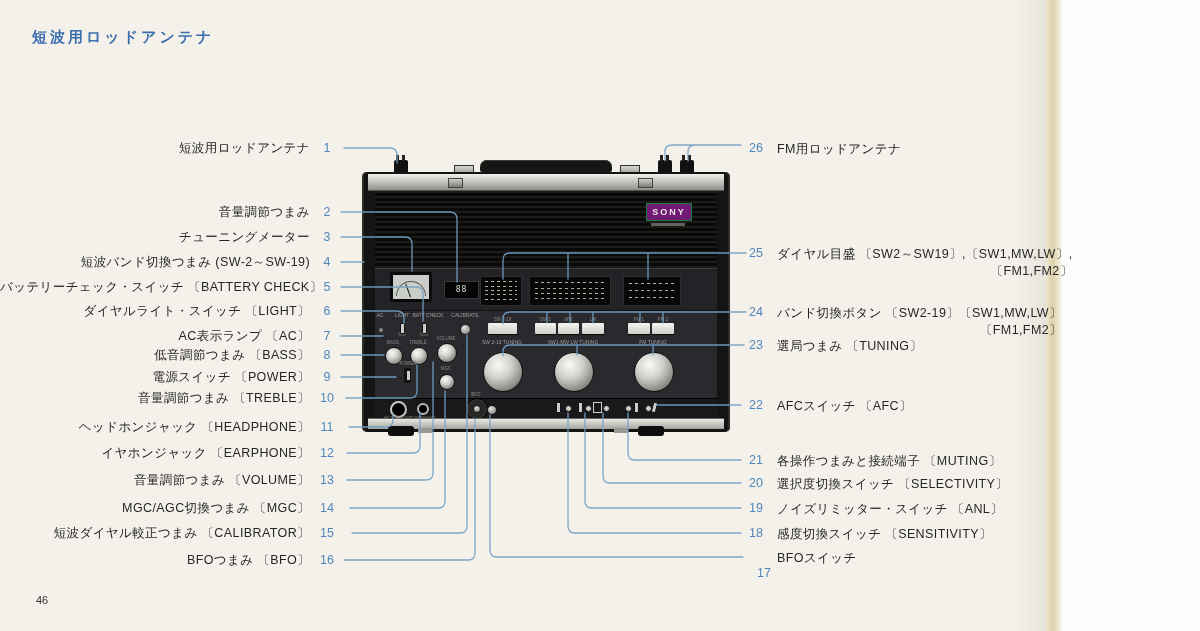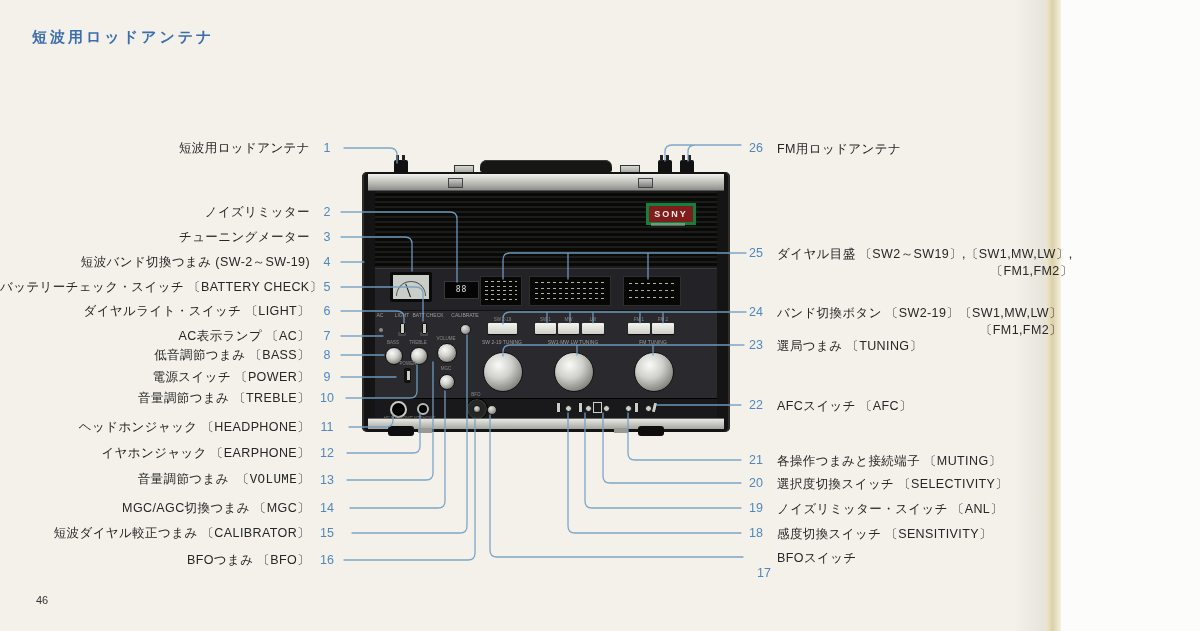--- a/index.html
+++ b/index.html
@@ -35,21 +35,21 @@
        border:1px solid #333;}
   .ant-mount{top:0;width:14px;height:15px;background:#111;border-radius:2px;}
   .ant-mount i{position:absolute;top:-5px;width:3px;height:6px;background:#222;}
   .body{left:0;top:12px;width:368px;height:260px;background:#141414;border-radius:5px;
        box-shadow:inset 2px 0 0 #2e2e2a, inset -2px 0 0 #2e2e2a;}
   .chrome-top{left:6px;top:14px;width:356px;height:16px;
        background:linear-gradient(#f0f0ec,#b9b9b4 60%,#8e8e8a);border-bottom:1px solid #555;}
   .latch{top:18px;width:13px;height:8px;background:linear-gradient(#cfcfca,#7c7c78);border:1px solid #444;}
   .grille{left:13px;top:31px;width:342px;height:77px;background:#0d0d0c;
        background-image:repeating-linear-gradient(180deg,#1c1c1a 0 2px,#090908 2px 5px);}
-  .sony-plate{left:284px;top:43px;width:44px;height:16px;border:3px solid #15803d;background:#7f1d1d;
+  .sony-plate{left:284px;top:43px;width:44px;height:16px;border:1px solid #15803d;background:#701a75;
        color:#eceae6;font-size:9px;font-weight:bold;letter-spacing:2px;text-align:center;line-height:16px;}
   .sony-sub{left:289px;top:63px;width:34px;height:3px;background:rgba(190,190,178,.5);}
   .dial-panel{left:13px;top:108px;width:342px;height:42px;background:#232327;border-top:1px solid #3c3c40;}
   .meter{left:28px;top:112px;width:42px;height:30px;background:#0a0a0a;border-radius:2px;}
   .meter .face{left:3px;top:3px;width:36px;height:24px;background:#c9cec8;overflow:hidden;}
   .meter .arc{left:3px;top:6px;width:28px;height:14px;border:1px solid #555;border-bottom:none;
        border-radius:15px 15px 0 0;}
   .meter .needle{left:17px;bottom:2px;width:1px;height:14px;background:#1a1a1a;
        transform:rotate(-20deg);transform-origin:bottom center;}
   .band-window{left:82px;top:121px;width:33px;height:16px;background:#050505;border:1px solid #38383a;
@@ -245,21 +245,21 @@
   <path d="M741 460 H635 Q628 460 628 453 V413"></path>
   <path d="M741 405 H657"></path>
   <path d="M744 345 H510 Q503 345 503 352 V356 M577 345 V355 M653 345 V355"></path>
   <path d="M746 312 H510 Q503 312 503 319 V324 M547 312 V323 M570 312 V323 M593 312 V323 M640 312 V323 M663 312 V323"></path>
   <path d="M746 253 H510 Q503 253 503 260 V279 M568 253 V279 M648 253 V279"></path>
   <path d="M741 145 H672 Q665 145 665 152 V161 M741 145 H695 Q688 145 688 152 V161"></path>
 </svg>
 
 <div class="clabel left" style="top: 141px;">短波用ロッドアンテナ</div>
 <div class="cnum left" style="top: 141px;">1</div>
-<div class="clabel left" style="top: 205px;">ノイズリミッター</div>
+<div class="clabel left" style="top: 205px;">音量調節つまみ</div>
 <div class="cnum left" style="top: 205px;">2</div>
 <div class="clabel left" style="top: 230px;">チューニングメーター</div>
 <div class="cnum left" style="top: 230px;">3</div>
 <div class="clabel left" style="top: 255px;">短波バンド切換つまみ (SW-2～SW-19)</div>
 <div class="cnum left" style="top: 255px;">4</div>
 <div class="clabel left" style="top: 280px;">バッテリーチェック・スイッチ 〔BATTERY CHECK〕</div>
 <div class="cnum left" style="top: 280px;">5</div>
 <div class="clabel left" style="top: 304px;">ダイヤルライト・スイッチ 〔LIGHT〕</div>
 <div class="cnum left" style="top: 304px;">6</div>
 <div class="clabel left" style="top: 329px;">AC表示ランプ 〔AC〕</div>
@@ -267,21 +267,21 @@
 <div class="clabel left" style="top: 348px;">低音調節つまみ 〔BASS〕</div>
 <div class="cnum left" style="top: 348px;">8</div>
 <div class="clabel left" style="top: 370px;">電源スイッチ 〔POWER〕</div>
 <div class="cnum left" style="top: 370px;">9</div>
 <div class="clabel left" style="top: 391px;">音量調節つまみ 〔TREBLE〕</div>
 <div class="cnum left" style="top: 391px;">10</div>
 <div class="clabel left" style="top: 420px;">ヘッドホンジャック 〔HEADPHONE〕</div>
 <div class="cnum left" style="top: 420px;">11</div>
 <div class="clabel left" style="top: 446px;">イヤホンジャック 〔EARPHONE〕</div>
 <div class="cnum left" style="top: 446px;">12</div>
-<div class="clabel left" style="top: 473px; font-family: Liberation Mono, monospace;">音量調節つまみ 〔VOLUME〕</div>
+<div class="clabel left" style="top: 473px;">音量調節つまみ 〔VOLUME〕</div>
 <div class="cnum left" style="top: 473px;">13</div>
 <div class="clabel left" style="top: 501px;">MGC/AGC切換つまみ 〔MGC〕</div>
 <div class="cnum left" style="top: 501px;">14</div>
 <div class="clabel left" style="top: 526px;">短波ダイヤル較正つまみ 〔CALIBRATOR〕</div>
 <div class="cnum left" style="top: 526px;">15</div>
 <div class="clabel left" style="top: 553px;">BFOつまみ 〔BFO〕</div>
 <div class="cnum left" style="top: 553px;">16</div>
 <div class="cnum right" style="top: 141px;">26</div>
 <div class="clabel right" style="top: 141px;">
     <span class="l1">FM用ロッドアンテナ</span>

